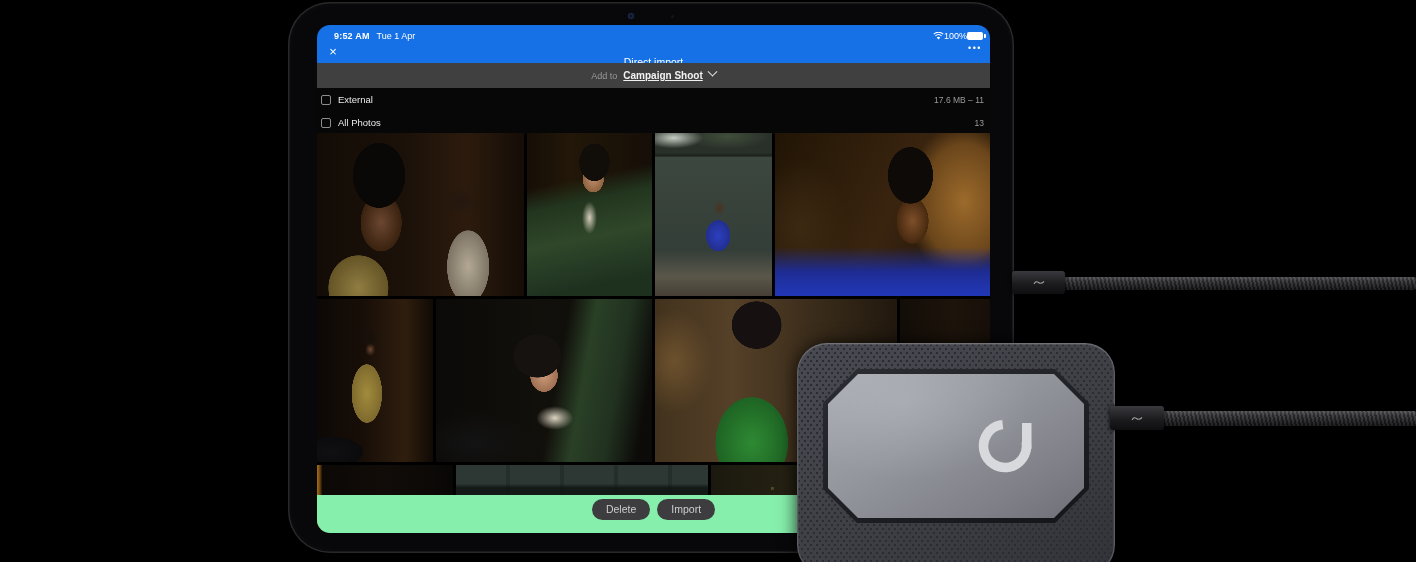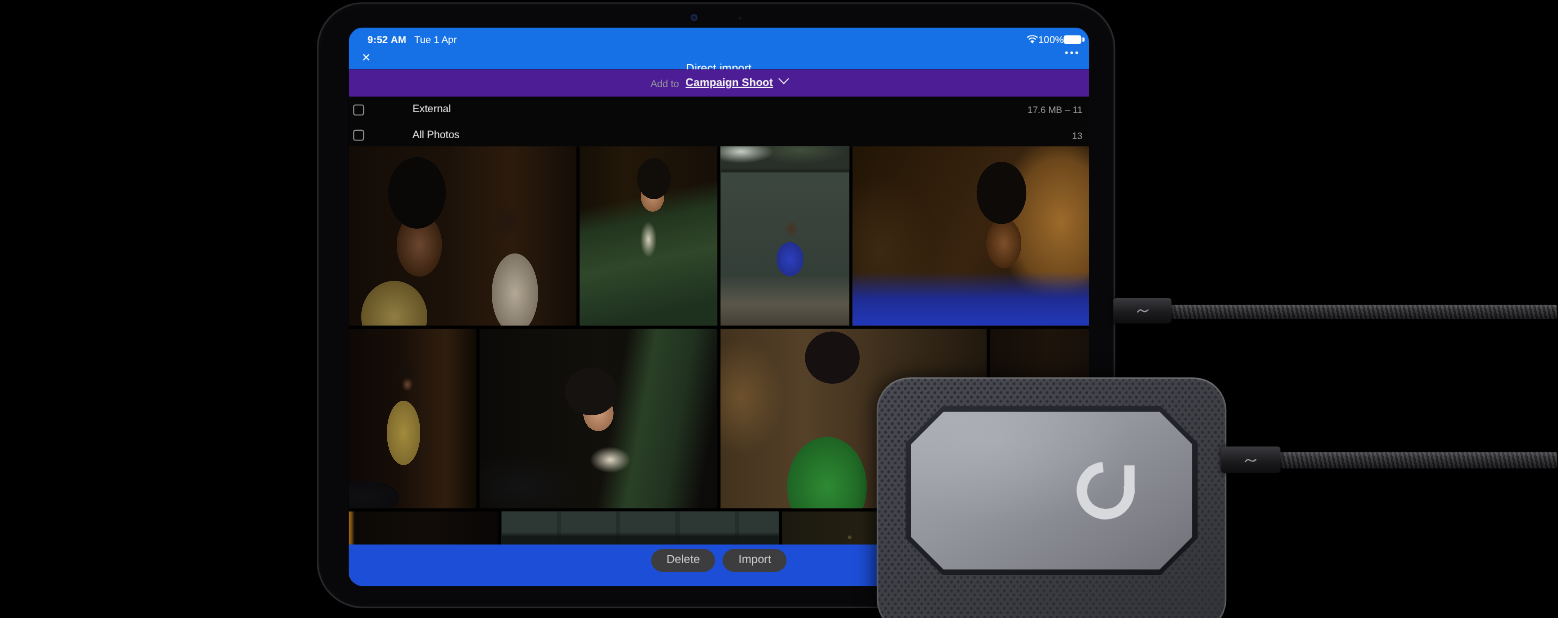--- a/index.html
+++ b/index.html
@@ -29,30 +29,30 @@
   .battery::after { content:""; position:absolute; right:-3px; top:2px; width:2px; height:4px;
                     background:#fff; border-radius:0 1px 1px 0; }
   .title-row { position:absolute; left:0; top:18px; width:100%; height:20px; }
   .close-btn { position:absolute; left:8px; top:1px; width:16px; height:16px; color:#fff;
                font-size:13px; line-height:16px; text-align:center; cursor:default; }
   .page-title { position:absolute; left:0; top:2px; width:100%; text-align:center;
                 color:#fff; font-size:10.5px;margin-top:11px; }
   .more-btn { position:absolute; right:8px; top:0px; color:#fff; font-size:9px; letter-spacing:1.5px; }
 
   
-  .addto-bar { position:absolute; left:0; top:38px; width:100%; height:25px; background:#4c1d95;
+  .addto-bar { position:absolute; left:0; top:38px; width:100%; height:25px; background:#404040;
                display:flex; align-items:center; justify-content:center; gap:6px; }
   .addto-label { color:#999; font-size:9px; }
   .addto-album { color:#f2f2f2; font-size:10px; font-weight:bold;text-decoration:underline; }
   .chev { width:7px; height:7px; border-right:1.5px solid #e8e8e8; border-bottom:1.5px solid #e8e8e8;
           transform:rotate(45deg) translate(-2px,-2px); margin-top:-2px; }
 
   
   .source-list { position:absolute; left:0; top:63px; width:100%; }
-  .source-row { height:23px; display:flex; align-items:center; padding:0 6px 0 4px; background:#070707;gap:37px; }
+  .source-row { height:23px; display:flex; align-items:center; padding:0 6px 0 4px; background:#070707; }
   .checkbox { width:10px; height:10px; border:1px solid #8d8d8d; border-radius:2px; background:transparent; }
   .source-label { color:#eaeaea; font-size:9.5px; margin-left:7px; }
   .source-detail { margin-left:auto; color:#9b9b9b; font-size:8.5px; }
 
   
   .grid { position:absolute; left:0; top:108px; width:673px; }
   .grow { display:flex; gap:3px; margin-bottom:3px; }
   .ph { height:163px; position:relative; }
   .grow3 .ph { height:67px; }
 
@@ -115,21 +115,21 @@
     linear-gradient(180deg, rgba(0,0,0,0) 28%, rgba(14,20,17,.85) 34%, rgba(14,20,17,.85) 86%, rgba(0,0,0,0) 90%),
     repeating-linear-gradient(90deg, #2d3733 0 50px, #242e2a 50px 54px),
     linear-gradient(180deg, #222a26 0%, #2d3733 100%); }
   .p11 { flex:1; background:
     radial-gradient(circle 2px at 22% 35%, #4c4726 0 1.4px, rgba(0,0,0,0) 2px),
     radial-gradient(circle 2px at 48% 62%, #3c3a20 0 1.4px, rgba(0,0,0,0) 2px),
     radial-gradient(circle 2px at 35% 80%, #514a28 0 1.4px, rgba(0,0,0,0) 2px),
     linear-gradient(90deg, #1b190f 0%, #242012 26%, #14120b 58%, #0a0907 100%); }
 
   
-  .footer-bar { position:absolute; left:0; bottom:0; width:100%; height:38px; background:#1d4ed8;
+  .footer-bar { position:absolute; left:0; bottom:0; width:100%; height:38px; background:#86efac;
                 display:flex; justify-content:center; gap:7px; padding-top:4px; z-index:3; }
   .pill { height:21px; padding:0 14px; border:none; border-radius:11px; background:#3d3d3f;
           color:#cdcdcd; font-size:10.5px; font-family:inherit; line-height:21px; }
 
   
   .drive { position:absolute; left:797px; top:343px; width:318px; height:232px; border-radius:30px;
            z-index:20;
            background:
              radial-gradient(circle at 2px 2px, #2b2c31 1.1px, rgba(0,0,0,0) 1.6px),
              radial-gradient(circle at 5px 6px, #2b2c31 1.1px, rgba(0,0,0,0) 1.6px),

